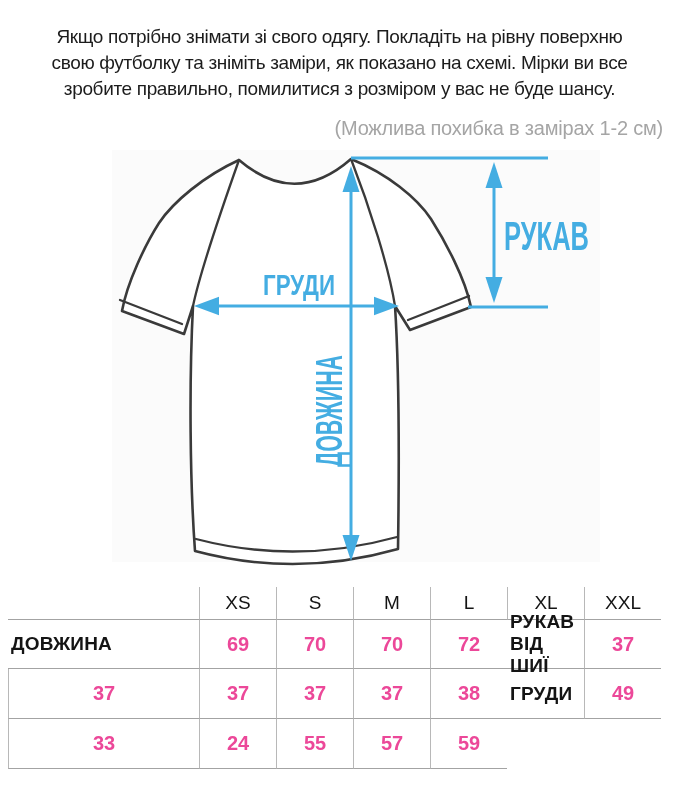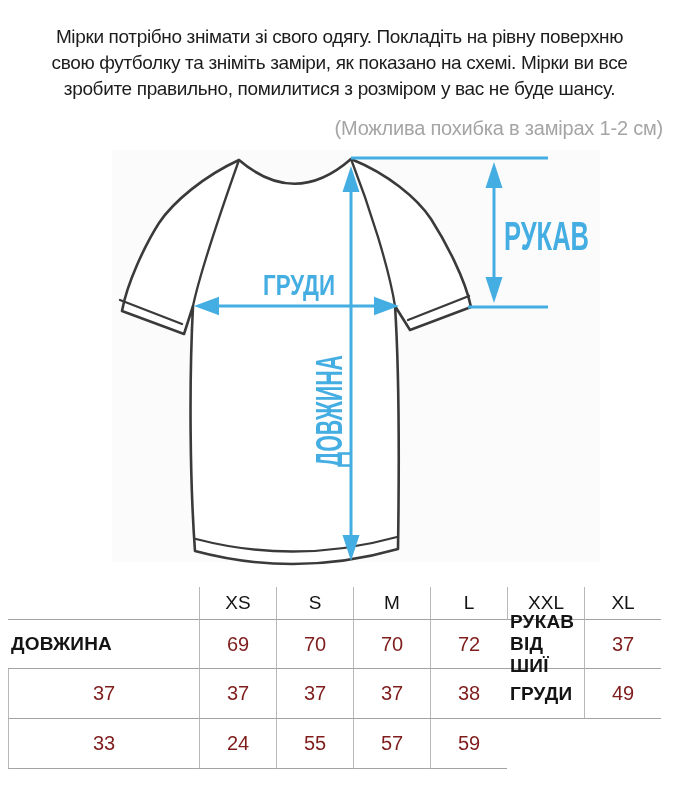--- a/index.html
+++ b/index.html
@@ -30,36 +30,36 @@
   .size-table{
     position:absolute;top:587px;left:8px;
     display:grid;
     grid-template-columns:191px repeat(6,77px);
     grid-template-rows:33px 49px 50px 50px;
     color:#141414;
   }
   .cell{
     display:flex;align-items:center;justify-content:center;
     border-bottom:1px solid #a3a3a3;
-    font-size:20px;color:#7f1d1d;
+    font-size:20px;color:#ec4899;font-weight:bold;
   }
   .cell.vline{border-left:1px solid #b8b8b8;}
   .cell.head{font-weight:normal;font-size:19px;color:#141414;}
   .cell.rowlabel{
     justify-content:flex-start;padding-left:3px;
     font-weight:bold;font-size:19px;color:#141414;letter-spacing:0.2px;
   }
 </style>
 </head>
 <body>
 
 <div class="page">
 
   <div class="intro">
-    <div class="intro-line">Мірки потрібно знімати зі свого одягу. Покладіть на рівну поверхню</div>
+    <div class="intro-line">Якщо потрібно знімати зі свого одягу. Покладіть на рівну поверхню</div>
     <div class="intro-line">свою футболку та зніміть заміри, як показано на схемі. Мірки ви все</div>
     <div class="intro-line">зробите правильно, помилитися з розміром у вас не буде шансу.</div>
   </div>
 
   <div class="note">(Можлива похибка в замірах 1-2 см)</div>
 
   <svg class="diagram" viewBox="0 0 679 432" xmlns="http://www.w3.org/2000/svg">
 
     <rect x="112" y="2" width="488" height="412" fill="#fbfbfb"></rect>
 
@@ -109,22 +109,22 @@
     <text transform="translate(342,319) rotate(-90)" x="0" y="0" font-size="36" font-weight="bold" fill="#44ADE2" textLength="112" lengthAdjust="spacingAndGlyphs">ДОВЖИНА</text>
   </svg>
 
   <div class="size-table">
 
     <div class="cell head"></div>
     <div class="cell head vline">XS</div>
     <div class="cell head vline">S</div>
     <div class="cell head vline">M</div>
     <div class="cell head vline">L</div>
+    <div class="cell head vline">XL</div>
     <div class="cell head vline">XXL</div>
-    <div class="cell head vline">XL</div>
 
     <div class="cell rowlabel">ДОВЖИНА</div>
     <div class="cell vline">69</div>
     <div class="cell vline">70</div>
     <div class="cell vline">70</div>
     <div class="cell vline">72</div>
 
     <div class="cell rowlabel">РУКАВ ВІД ШИЇ</div>
     <div class="cell vline">37</div>
     <div class="cell vline">37</div>

